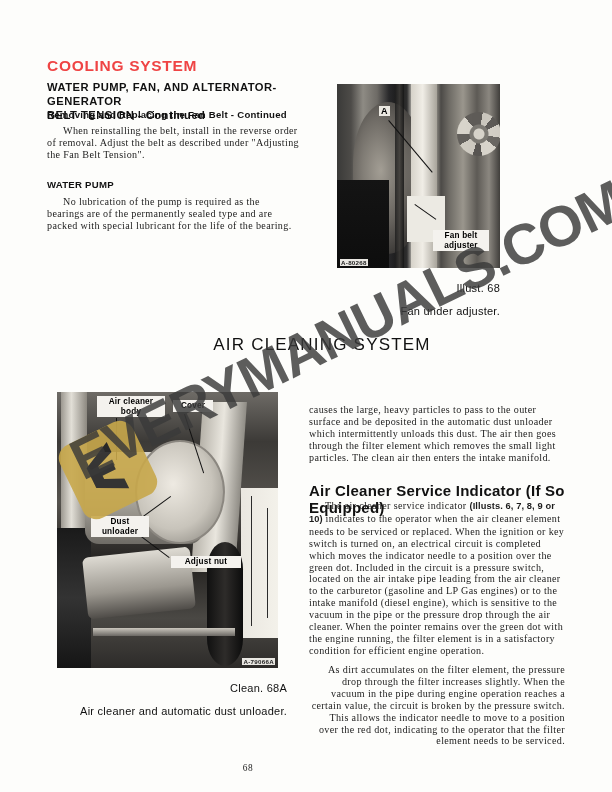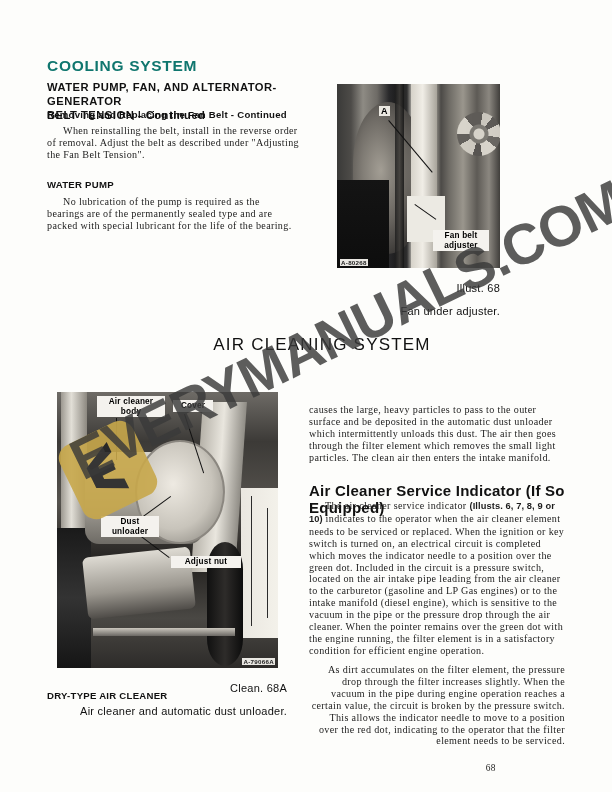--- a/index.html
+++ b/index.html
@@ -21,21 +21,21 @@
     inset: 0;
     background: #fdfdfb;
   }
 
   
   .h1 {
     font-family: "Liberation Sans", sans-serif;
     font-size: 15.5px;
     font-weight: bold;
     letter-spacing: 0.7px;
-    color: #0f766e;
+    color: #ef4444;
   }
   .h2 {
     font-family: "Liberation Sans", sans-serif;
     font-size: 11.2px;
     font-weight: bold;
     letter-spacing: 0.5px;
     line-height: 14px;
     color: #111;
   }
   .h3 {
@@ -278,21 +278,21 @@
     height: 92px;
     transform: rotate(-26deg);
     opacity: .9;
   }
 
   #page-number {
     position: absolute;
     top: 763px;
     left: 0;
     width: 496px;
-    text-align: right;
+    text-align: center;
     font-family: "Liberation Serif", serif;
     font-size: 9.4px;
     letter-spacing: 0.5px;
     color: #1b1b1b;
   }
 </style>
 </head>
 <body>
 
 <div class="page">
@@ -308,21 +308,20 @@
     <span class="ind"></span><span>When reinstalling the belt, install in the reverse order of removal. Adjust the belt as described under "Adjusting the Fan Belt Tension".</span>
   </div>
 
   <div class="col-left h3" id="sec-waterpump">WATER PUMP</div>
 
   <div class="col-left body-text" id="p-wp-1">
     <span class="ind"></span><span>No lubrication of the pump is required as the bearings are of the permanently sealed type and are packed with special lubricant for the life of the bearing.</span>
   </div>
 
 
-  <div class="col-left h3" id="sec-drytype">DRY-TYPE AIR CLEANER</div>
 
 
   <div id="air-title">AIR CLEANING SYSTEM</div>
 
   <div class="col-right body-text" id="p-air-1">
     <span>causes the large, heavy particles to pass to the outer surface and be deposited in the automatic dust unloader which intermittently unloads this dust. The air then goes through the filter element which removes the small light particles. The clean air then enters the intake manifold.</span>
   </div>
 
   <div class="col-right h3" id="sec-indicator" style="font-size:15px;">Air Cleaner Service Indicator (If So Equipped)</div>
 
@@ -374,21 +373,21 @@
     <div class="callout" style="left:40px; top:4px; width:62px;">Air cleaner
 body</div>
     <div class="leader" style="left:60px; top:26px; width:42px; height:1.4px; transform: rotate(90deg);"></div>
 
     <div class="callout" style="left:116px; top:8px; width:34px;">Cover</div>
     <div class="leader" style="left:128px; top:22px; width:62px; height:1.4px; transform: rotate(72deg);"></div>
 
     <div class="callout" style="left:114px; top:164px; width:64px;">Adjust nut</div>
     <div class="leader" style="left:112px; top:166px; width:62px; height:1.4px; transform: rotate(-143deg);"></div>
 
-    <div class="callout" style="left:44px; top:124px; width:52px;">Dust
+    <div class="callout" style="left:34px; top:124px; width:52px;">Dust
 unloader</div>
     <div class="leader" style="left:86px; top:124px; width:34px; height:1.4px; transform: rotate(-36deg);"></div>
 
     <div class="photo-code" style="right:3px; bottom:3px;">A-79066A</div>
   </div>
 
   <div class="caption" style="left:47px; top:672px; width:240px;">
     <span>Clean. 68A</span><br>
     <span>Air cleaner and automatic dust unloader.</span>
   </div>

